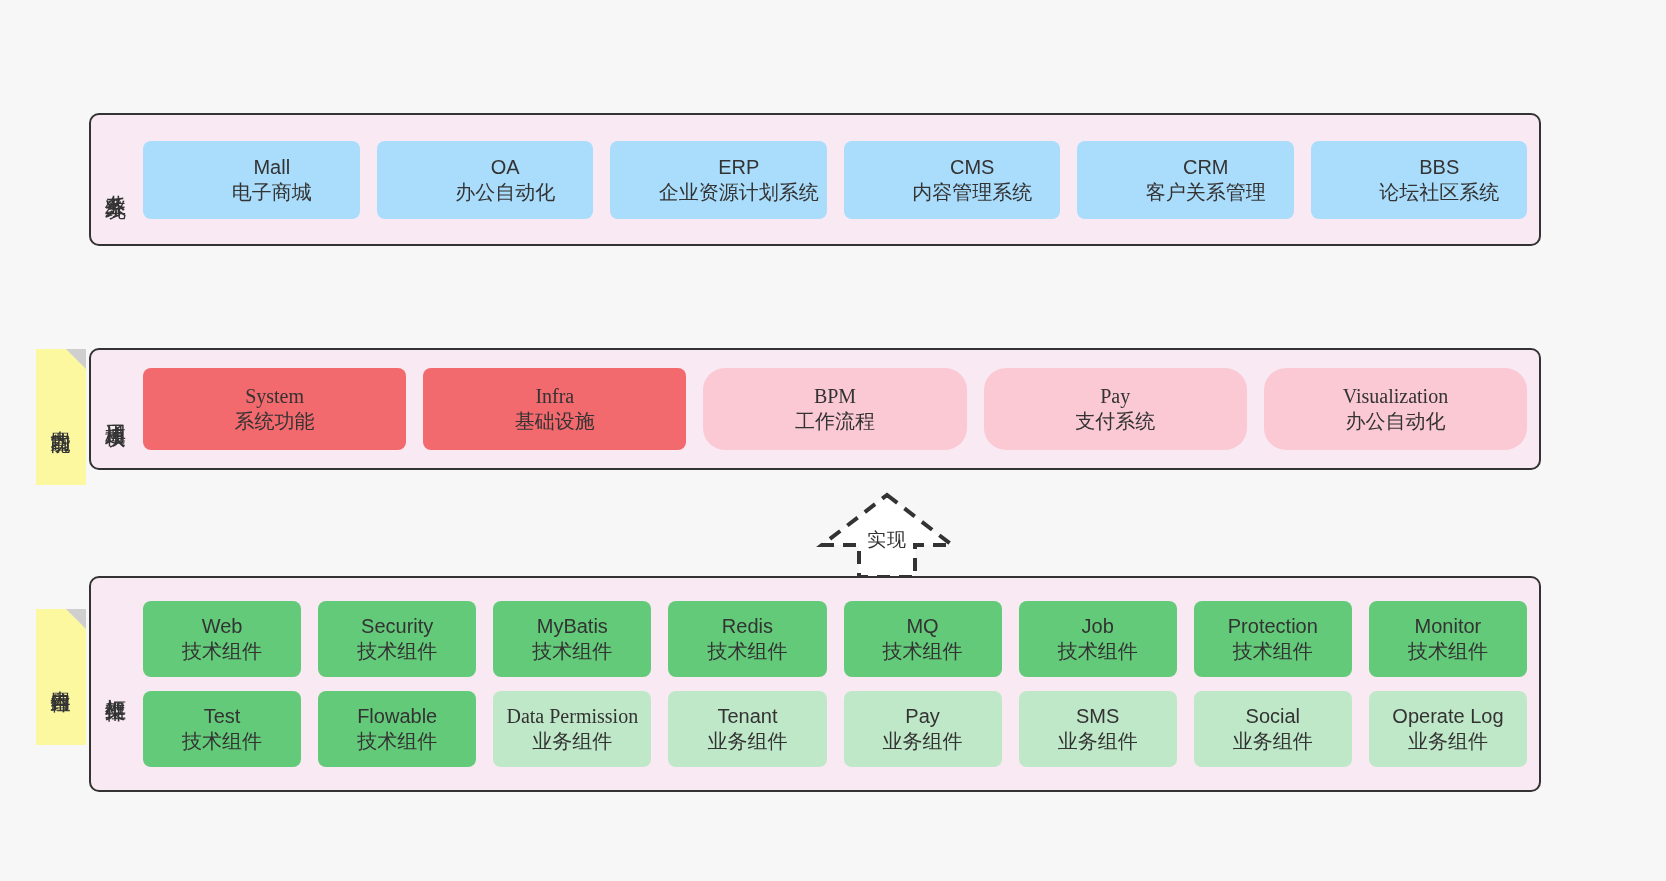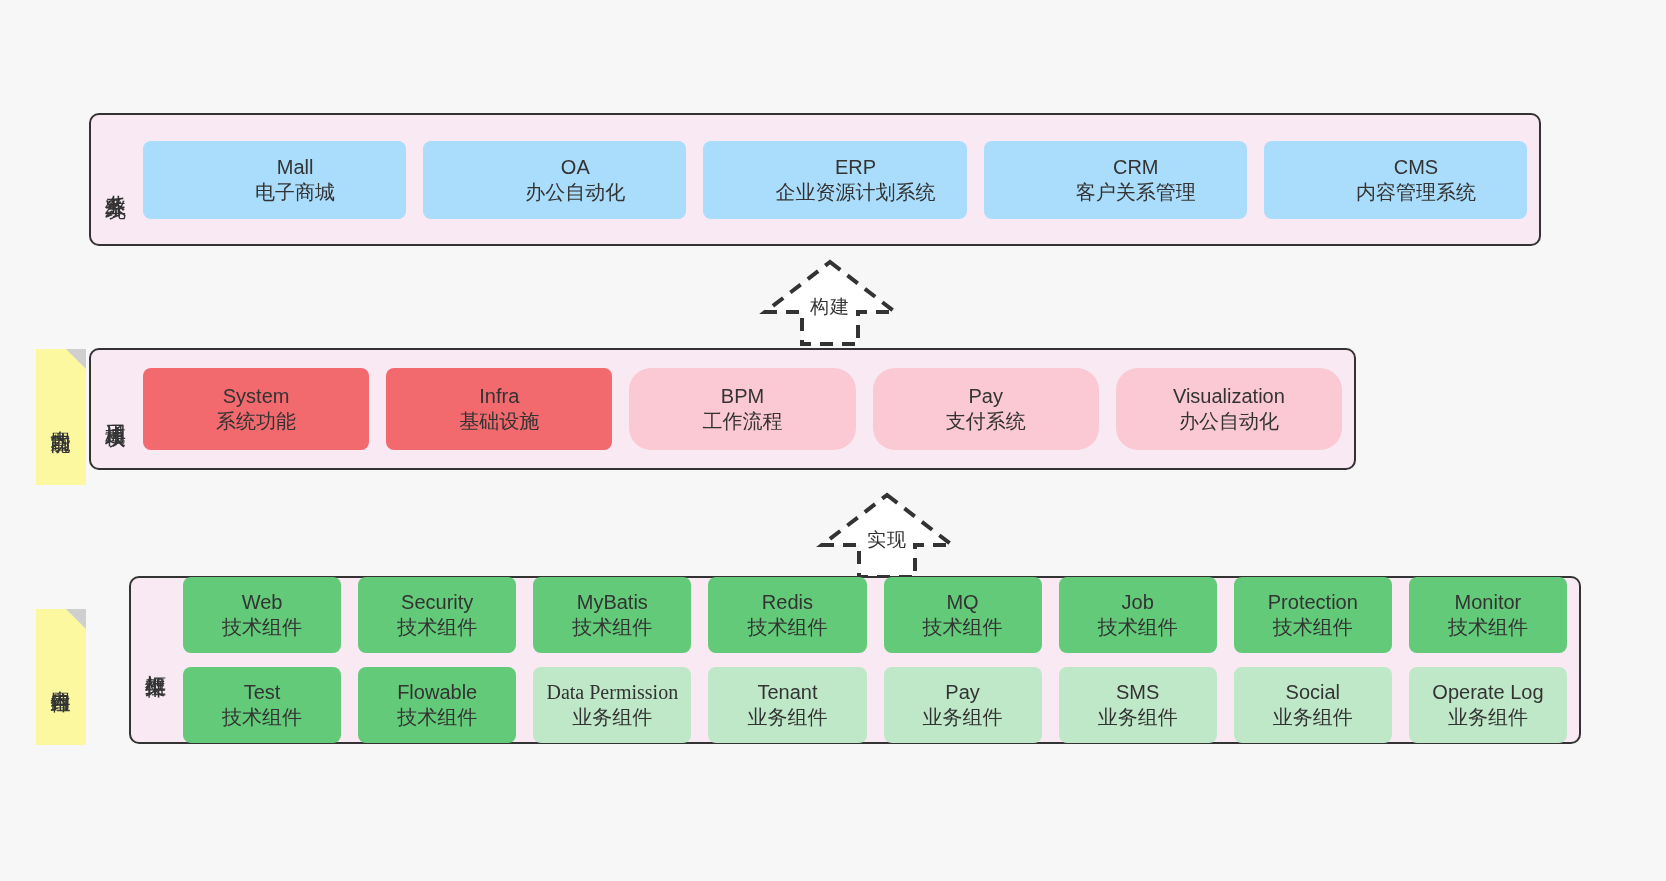--- a/index.html
+++ b/index.html
@@ -152,44 +152,42 @@
         </div>
         <div class="node c-blue h-biz">
           <span class="nm">OA</span>
           <span class="sub">办公自动化</span>
         </div>
         <div class="node c-blue h-biz">
           <span class="nm">ERP</span>
           <span class="sub">企业资源计划系统</span>
         </div>
         <div class="node c-blue h-biz">
+          <span class="nm">CMS</span>
+          <span class="sub">内容管理系统</span>
+        </div>
+        <div class="node c-blue h-biz">
           <span class="nm">CRM</span>
           <span class="sub">客户关系管理</span>
         </div>
         <div class="node c-blue h-biz">
-          <span class="nm">CMS</span>
-          <span class="sub">内容管理系统</span>
+          <span class="nm">BBS</span>
+          <span class="sub">论坛社区系统</span>
         </div>
       </div>
     </div>
   </div>
 
-  <div class="arrow" style="left:755px; top:256px;">
-    <svg width="150" height="92" viewBox="0 0 150 92">
-      <path d="M 75 6 L 140 56 L 103 56 L 103 88 L 47 88 L 47 56 L 10 56 Z" fill="#ffffff" stroke="#333333" stroke-width="4" stroke-dasharray="13 9" stroke-linejoin="miter"></path>
-    </svg>
-    <div class="alabel">构建</div>
-  </div>
 
   <div class="sticky" style="left:36px; top:349px; height:136px;">
     <span class="fold"></span>
     <span class="stxt">内置功能</span>
   </div>
 
-  <div class="layer" style="left:89px; top:348px; width:1267px; height:122px;">
+  <div class="layer" style="left:89px; top:348px; width:1452px; height:122px;font-family:Liberation Serif, serif;">
     <div class="layer-title">通用模块</div>
     <div class="layer-body">
       <div class="row">
         <div class="node c-red h-mod">
           <span class="nm">System</span>
           <span class="sub">系统功能</span>
         </div>
         <div class="node c-red h-mod">
           <span class="nm">Infra</span>
           <span class="sub">基础设施</span>
@@ -215,21 +213,21 @@
       <path d="M 75 6 L 140 56 L 103 56 L 103 88 L 47 88 L 47 56 L 10 56 Z" fill="#ffffff" stroke="#333333" stroke-width="4" stroke-dasharray="13 9" stroke-linejoin="miter"></path>
     </svg>
     <div class="alabel">实现</div>
   </div>
 
   <div class="sticky" style="left:36px; top:609px; height:136px;">
     <span class="fold"></span>
     <span class="stxt">内置组件</span>
   </div>
 
-  <div class="layer" style="left:89px; top:576px; width:1452px; height:168px;margin-left:40px;">
+  <div class="layer" style="left:89px; top:576px; width:1452px; height:216px;">
     <div class="layer-title">框架组件</div>
     <div class="layer-body">
 
       <div class="row">
         <div class="node c-green h-comp">
           <span class="nm">Web</span>
           <span class="sub">技术组件</span>
         </div>
         <div class="node c-green h-comp">
           <span class="nm">Security</span>

